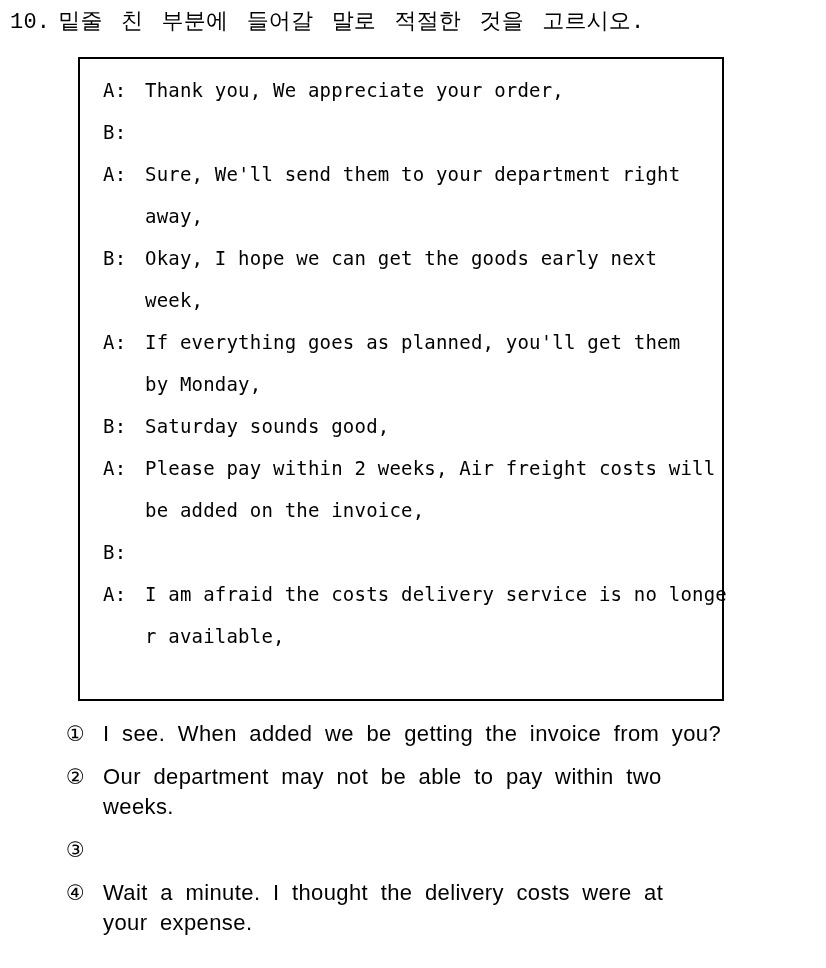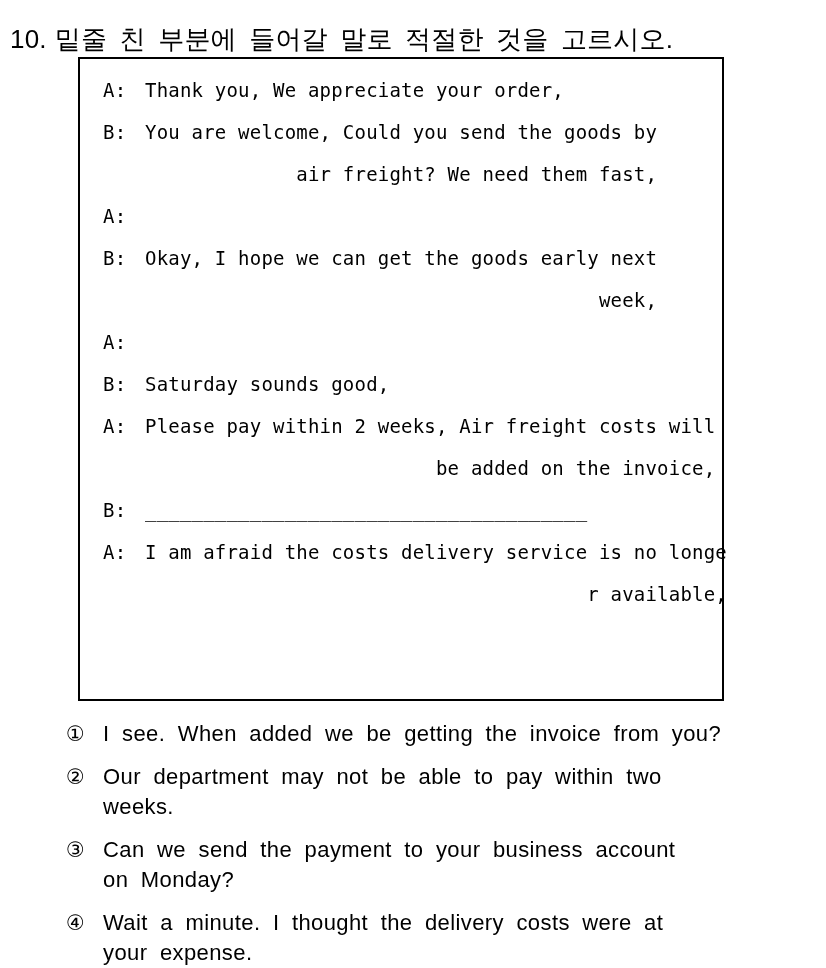--- a/index.html
+++ b/index.html
@@ -13,23 +13,23 @@
     position: relative;
     overflow: hidden;
     color: #000000;
     font-family: "DejaVu Sans", sans-serif;
   }
 
   
   .q-title {
     position: absolute;
     left: 10px;
-    top: 24px;
-    font-family: Liberation Sans, sans-serif;
-    font-size: 26px;
+    top: 8px;
+    font-family: Liberation Mono, monospace;
+    font-size: 22px;
     line-height: 30px;
     letter-spacing: 0.2px;
     word-spacing: 5px;
     white-space: pre;
   }
   .q-title .q-num {
     margin-right: 8px;
   }
 
   
@@ -51,21 +51,20 @@
     font-size: 19px;
     line-height: 42px;
     letter-spacing: 0.2px;
   }
   .dlg-row .spk {
     flex: 0 0 42px;
     width: 42px;
   }
   .dlg-row .dtxt {
     white-space: pre;
-    text-align: right;
   }
 
   
   .choices {
     position: absolute;
     left: 66px;
     top: 719px;
     width: 740px;
   }
   .choice {
@@ -96,52 +95,53 @@
 
 <div class="dlg-box">
 
   <div class="dlg-row">
     <span class="spk">A:</span>
     <span class="dtxt">Thank you, We appreciate your order,</span>
   </div>
 
   <div class="dlg-row">
     <span class="spk">B:</span>
-    <span class="dtxt">You are welcome, Could you send the goods by
-air freight? We need them fast,</span>
   </div>
 
   <div class="dlg-row">
     <span class="spk">A:</span>
+    <span class="dtxt">Sure, We'll send them to your department right
+away,</span>
   </div>
 
   <div class="dlg-row">
     <span class="spk">B:</span>
     <span class="dtxt">Okay, I hope we can get the goods early next
 week,</span>
   </div>
 
   <div class="dlg-row">
     <span class="spk">A:</span>
+    <span class="dtxt">If everything goes as planned, you'll get them
+by Monday,</span>
   </div>
 
   <div class="dlg-row">
     <span class="spk">B:</span>
     <span class="dtxt">Saturday sounds good,</span>
   </div>
 
   <div class="dlg-row">
     <span class="spk">A:</span>
     <span class="dtxt">Please pay within 2 weeks, Air freight costs will
 be added on the invoice,</span>
   </div>
 
   <div class="dlg-row">
     <span class="spk">B:</span>
-    <span class="dtxt">______________________________________</span>
   </div>
 
   <div class="dlg-row">
     <span class="spk">A:</span>
     <span class="dtxt">I am afraid the costs delivery service is no longe
 r available,</span>
   </div>
 
 </div>
 
@@ -153,22 +153,20 @@
   </div>
 
   <div class="choice">
     <span class="cnum">②</span>
     <span class="ctxt">Our department may not be able to pay within two
 weeks.</span>
   </div>
 
   <div class="choice">
     <span class="cnum">③</span>
-    <span class="ctxt">Can we send the payment to your business account
-on Monday?</span>
   </div>
 
   <div class="choice">
     <span class="cnum">④</span>
     <span class="ctxt">Wait a minute. I thought the delivery costs were at
 your expense.</span>
   </div>
 
 </div>
 

